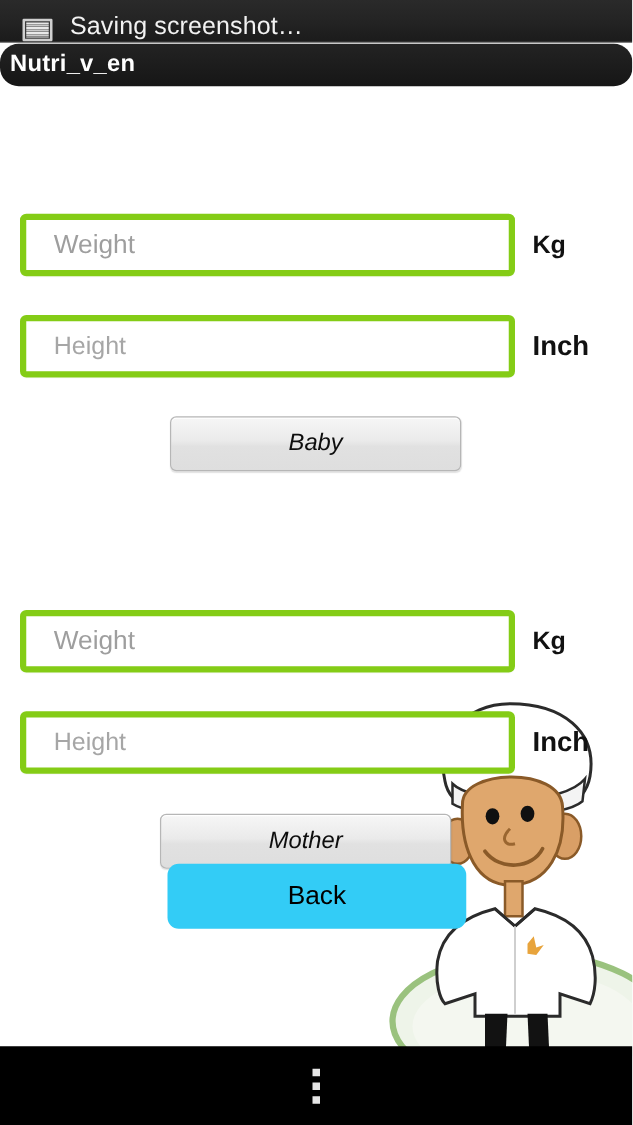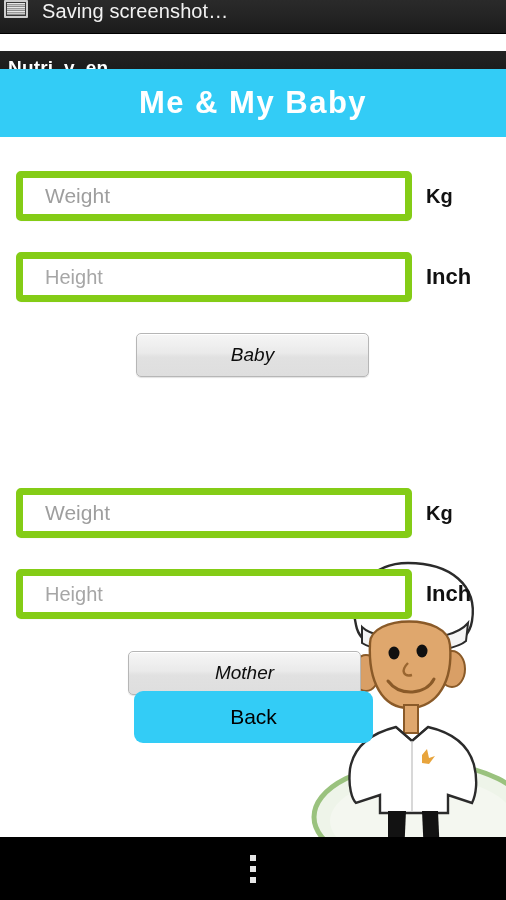--- a/index.html
+++ b/index.html
@@ -16,22 +16,22 @@
     width:506px; height:900px;
     background:#ffffff;
     overflow:hidden;
   }
 
   
   .status-bar {
     position:absolute; top:0; left:0;
     width:506px; height:34px;
     background:linear-gradient(to bottom,#2a2a2a 0%,#232323 55%,#1b1b1b 100%);
-    display:flex; align-items:flex-start;
-    padding-left:4px;
+    display:flex; align-items:flex-end;
+    padding-left:18px;
     border-bottom:1px solid #000;
   }
   .shot-icon {
     width:24px; height:18px;
     border:2px solid #cfcfcf;
     border-radius:1px;
     background:#3a3a3a;
     position:relative;
     overflow:hidden;
     flex:0 0 auto;
@@ -47,25 +47,26 @@
   }
   .status-text {
     color:#f2f2f2;
     font-size:20px;
     margin-left:14px;
     letter-spacing:0.1px;
   }
 
   
   .title-bar {
-    position:absolute; top:51px; left:0;
+    position:absolute; top:35px; left:0;
     width:506px; height:34px;
     background:linear-gradient(to bottom,#232323 0%,#161616 100%);
     display:flex; align-items:center;
     padding-left:8px;
+    border-radius:15px;
   }
   .title-bar-text {
     color:#ffffff;
     font-size:19px;
     font-weight:bold;
     letter-spacing:0.2px;
   }
 
   
   .banner {
@@ -96,21 +97,21 @@
     pointer-events:none;
   }
 
   
   .field-row {
     position:absolute;
     display:flex; align-items:center;
   }
   .txt-field {
     background:#ffffff;
-    border:7px solid #84cc16;
+    border:5px solid #84cc16;
     border-radius:5px;
     height:50px;
     width:396px;
     display:flex; align-items:center;
     padding-left:22px;
     box-shadow:0 1px 0 rgba(0,0,0,0.02);
   }
   .txt-field .ph {
     color:#9e9e9e;
     font-size:21px;
@@ -174,23 +175,20 @@
 
   <div class="status-bar">
     <div class="shot-icon"></div>
     <div class="status-text">Saving screenshot…</div>
   </div>
 
   <div class="title-bar">
     <div class="title-bar-text">Nutri_v_en</div>
   </div>
 
-  <div class="banner">
-    <div class="banner-title">Me &amp; My Baby</div>
-  </div>
 
   <div class="content">
 
     <div class="chef-wrap">
       <svg viewBox="0 0 220 290" width="220" height="290">
 
         <ellipse cx="122" cy="262" rx="108" ry="54" fill="#eef4e9"></ellipse>
         <ellipse cx="122" cy="262" rx="108" ry="54" fill="none" stroke="#9ac27e" stroke-width="5"></ellipse>
         <ellipse cx="122" cy="266" rx="92" ry="44" fill="#f4f7f0"></ellipse>
 

